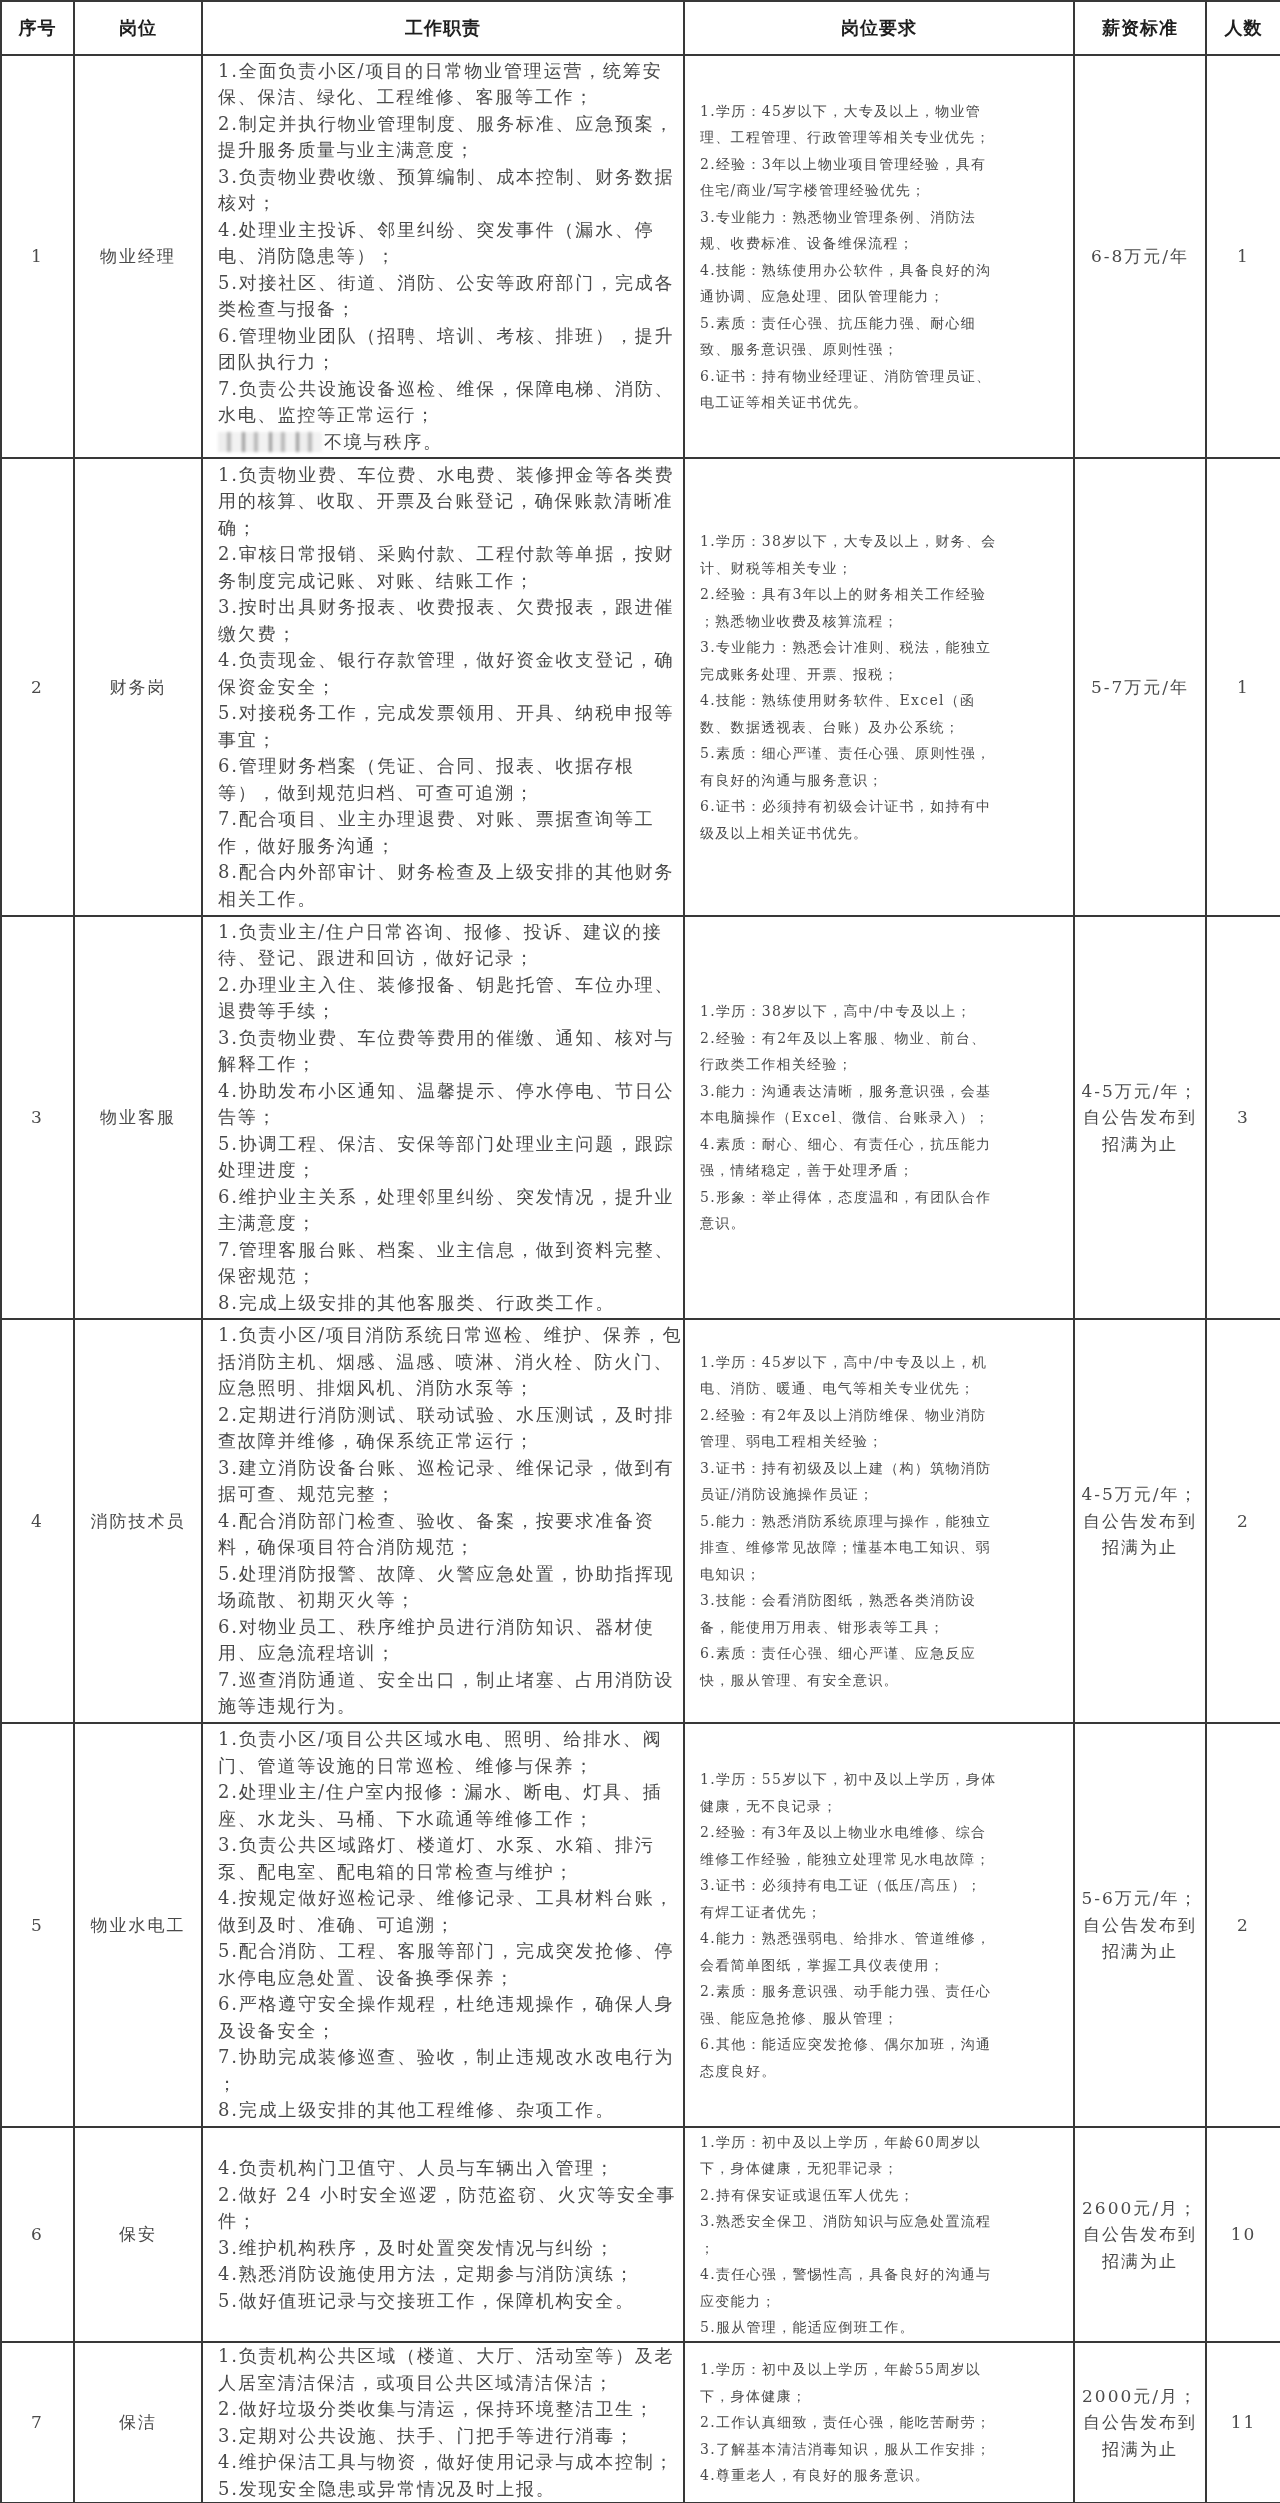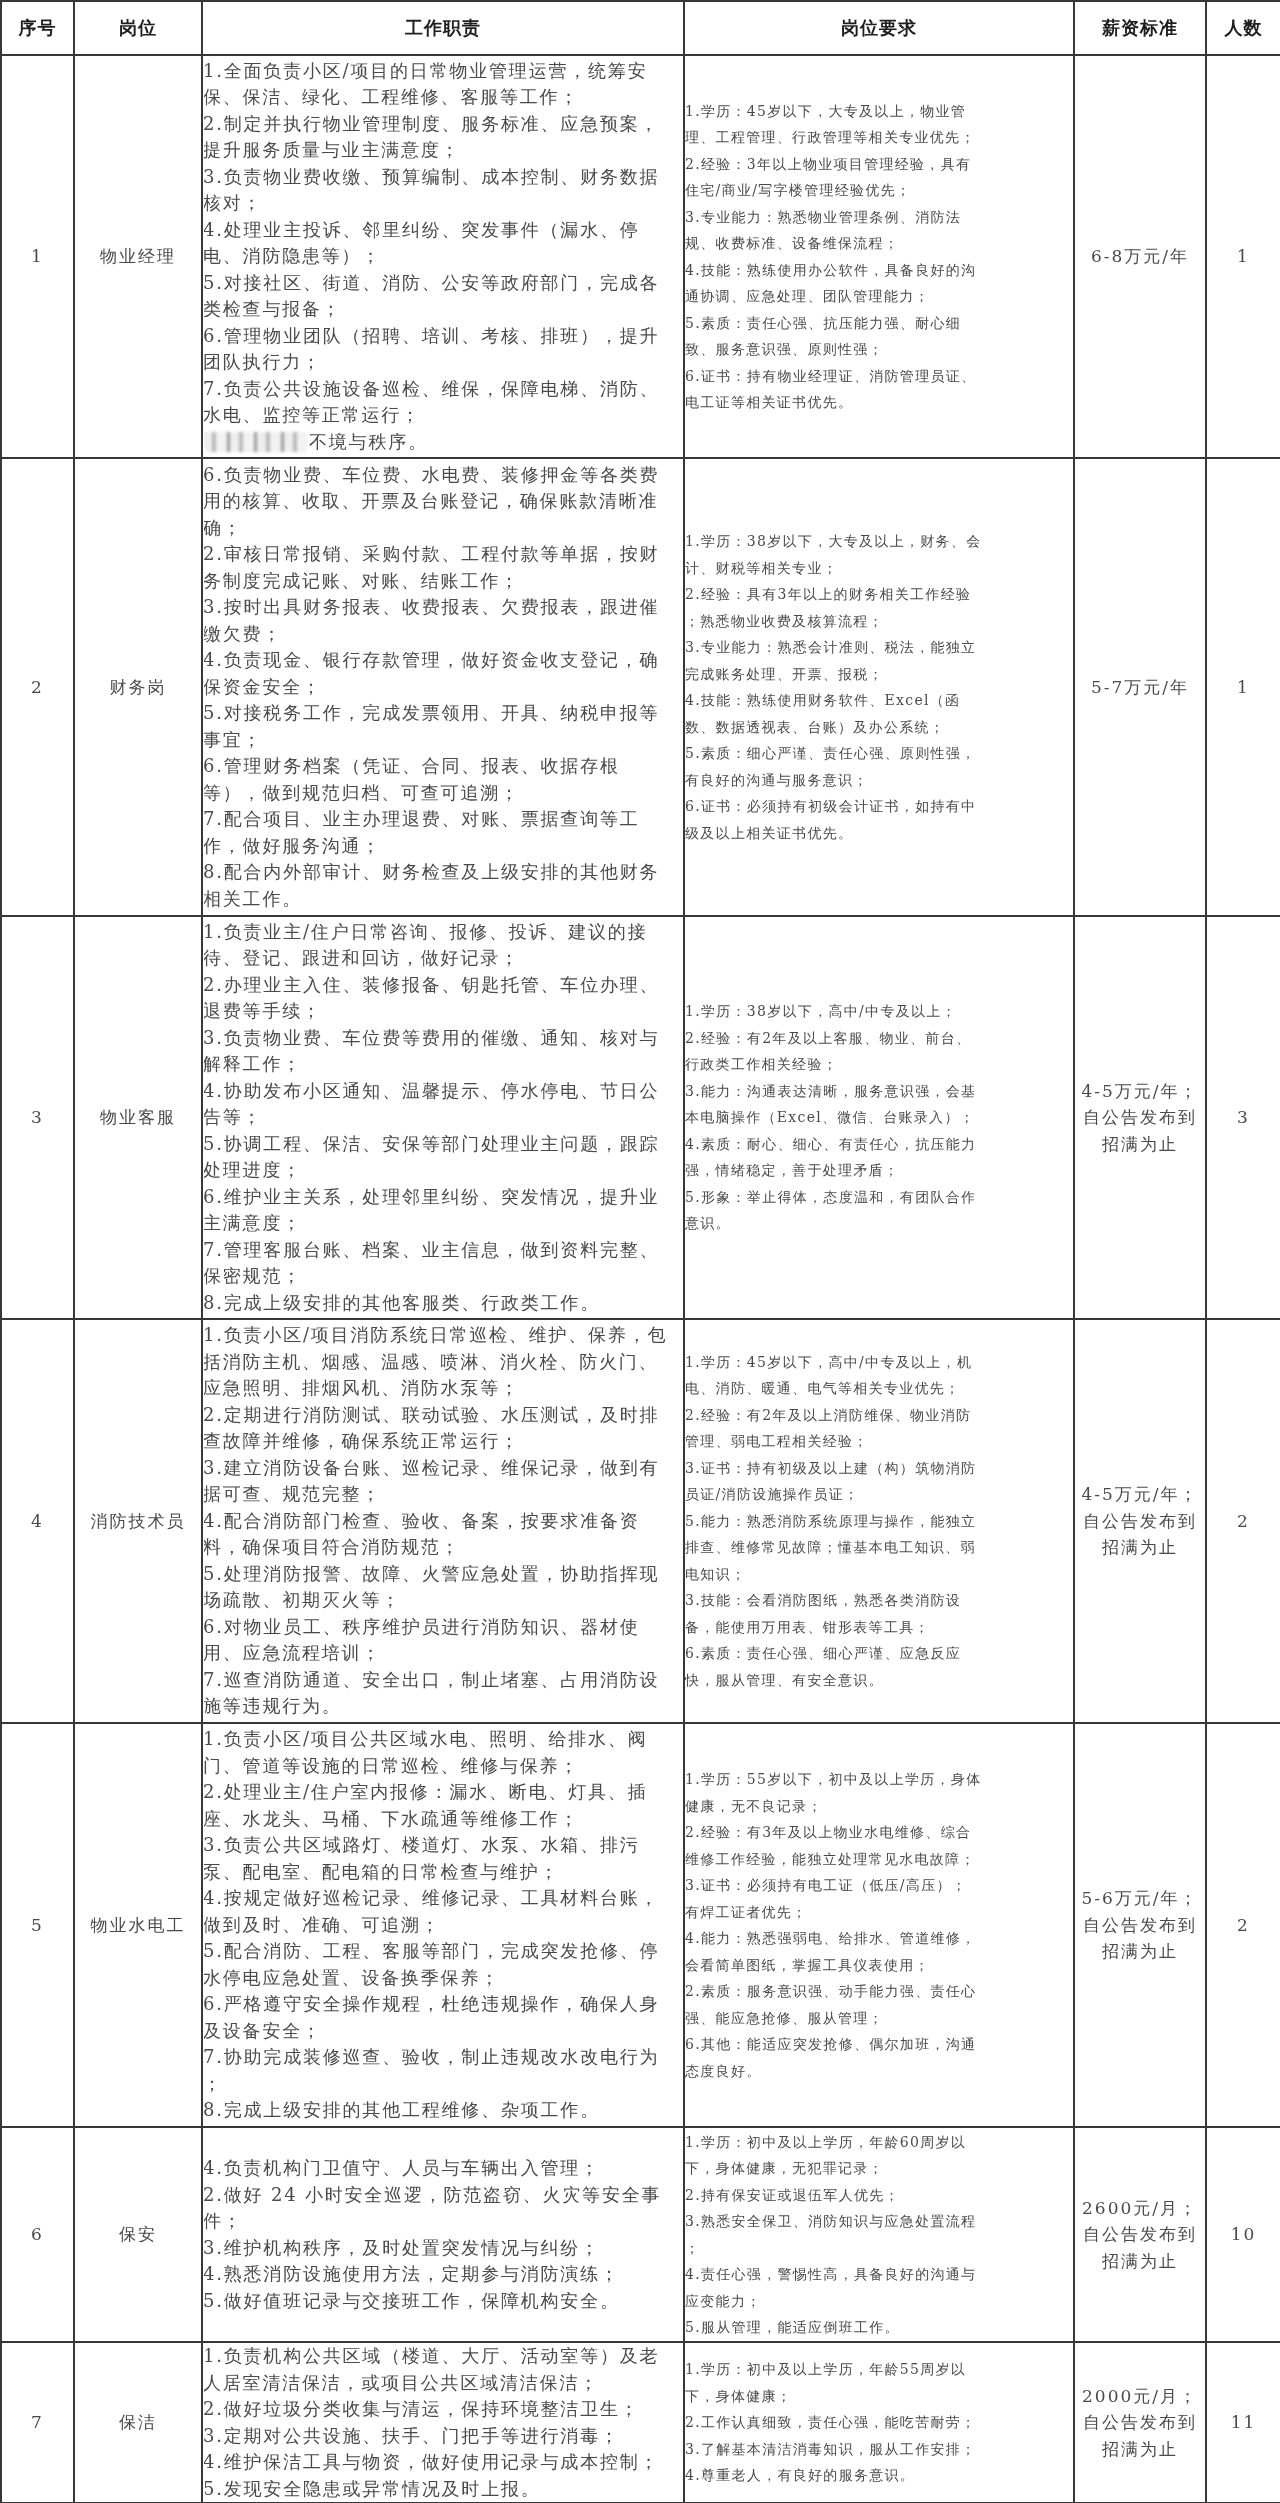--- a/index.html
+++ b/index.html
@@ -11,21 +11,21 @@
     }
     col.w-no { width: 73px; }
     col.w-pos { width: 128px; }
     col.w-duties { width: 482px; }
     col.w-req { width: 390px; }
     col.w-sal { width: 132px; }
     col.w-cnt { width: 75px; }
 
     th, td {
       border: 2px solid #383838;
-      padding: 0 0;
+      padding: 0 15px;
       vertical-align: middle;
       overflow: hidden;
     }
     thead tr { height: 54px; }
     th {
       font-family: "DejaVu Sans", "Liberation Sans", sans-serif;
       font-weight: bold;
       font-size: 18px;
       letter-spacing: 1px;
       color: #1e1e1e;
@@ -141,21 +141,21 @@
         </td>
         <td class="c-sal">6-8万元/年</td>
         <td class="c-cnt">1</td>
       </tr>
 
       <tr>
         <td class="c-no">2</td>
         <td class="c-pos">财务岗</td>
         <td class="c-duties">
 
-            <div class="item">6.负责物业费、车位费、水电费、装修押金等各类费
+            <div class="item">1.负责物业费、车位费、水电费、装修押金等各类费
 用的核算、收取、开票及台账登记，确保账款清晰准
 确；</div>
 
             <div class="item">2.审核日常报销、采购付款、工程付款等单据，按财
 务制度完成记账、对账、结账工作；</div>
 
             <div class="item">3.按时出具财务报表、收费报表、欠费报表，跟进催
 缴欠费；</div>
 
             <div class="item">4.负责现金、银行存款管理，做好资金收支登记，确

